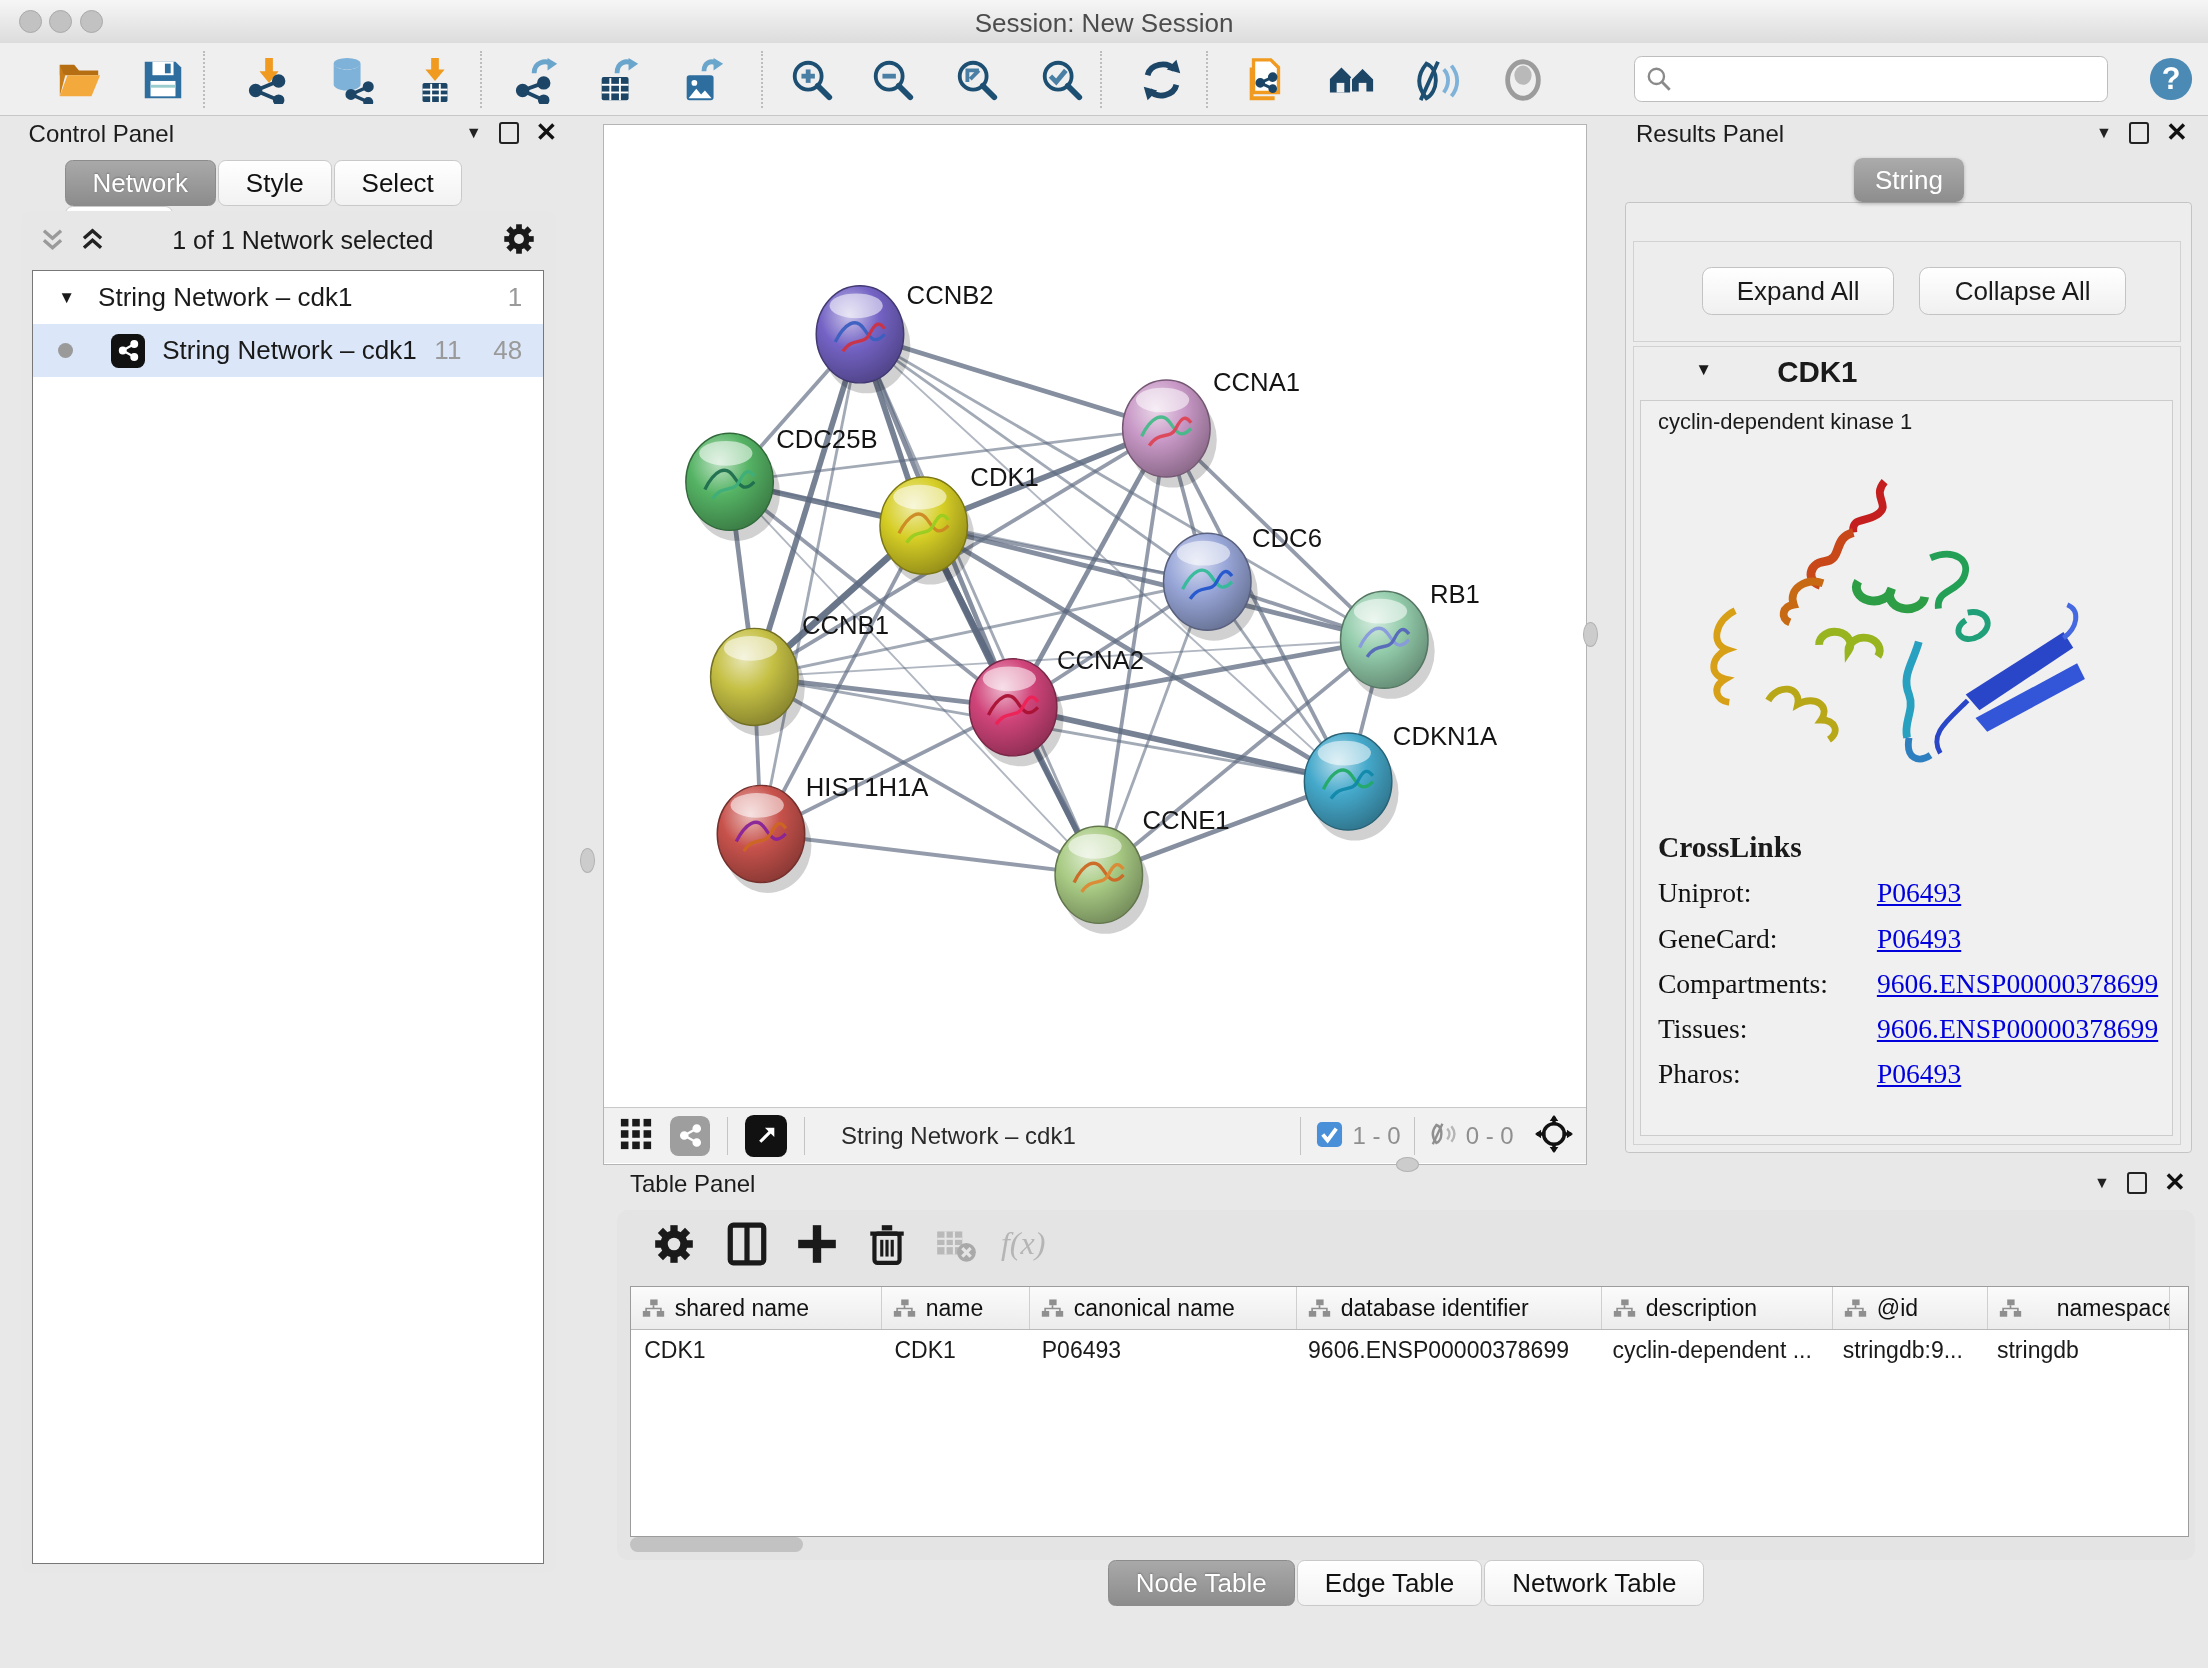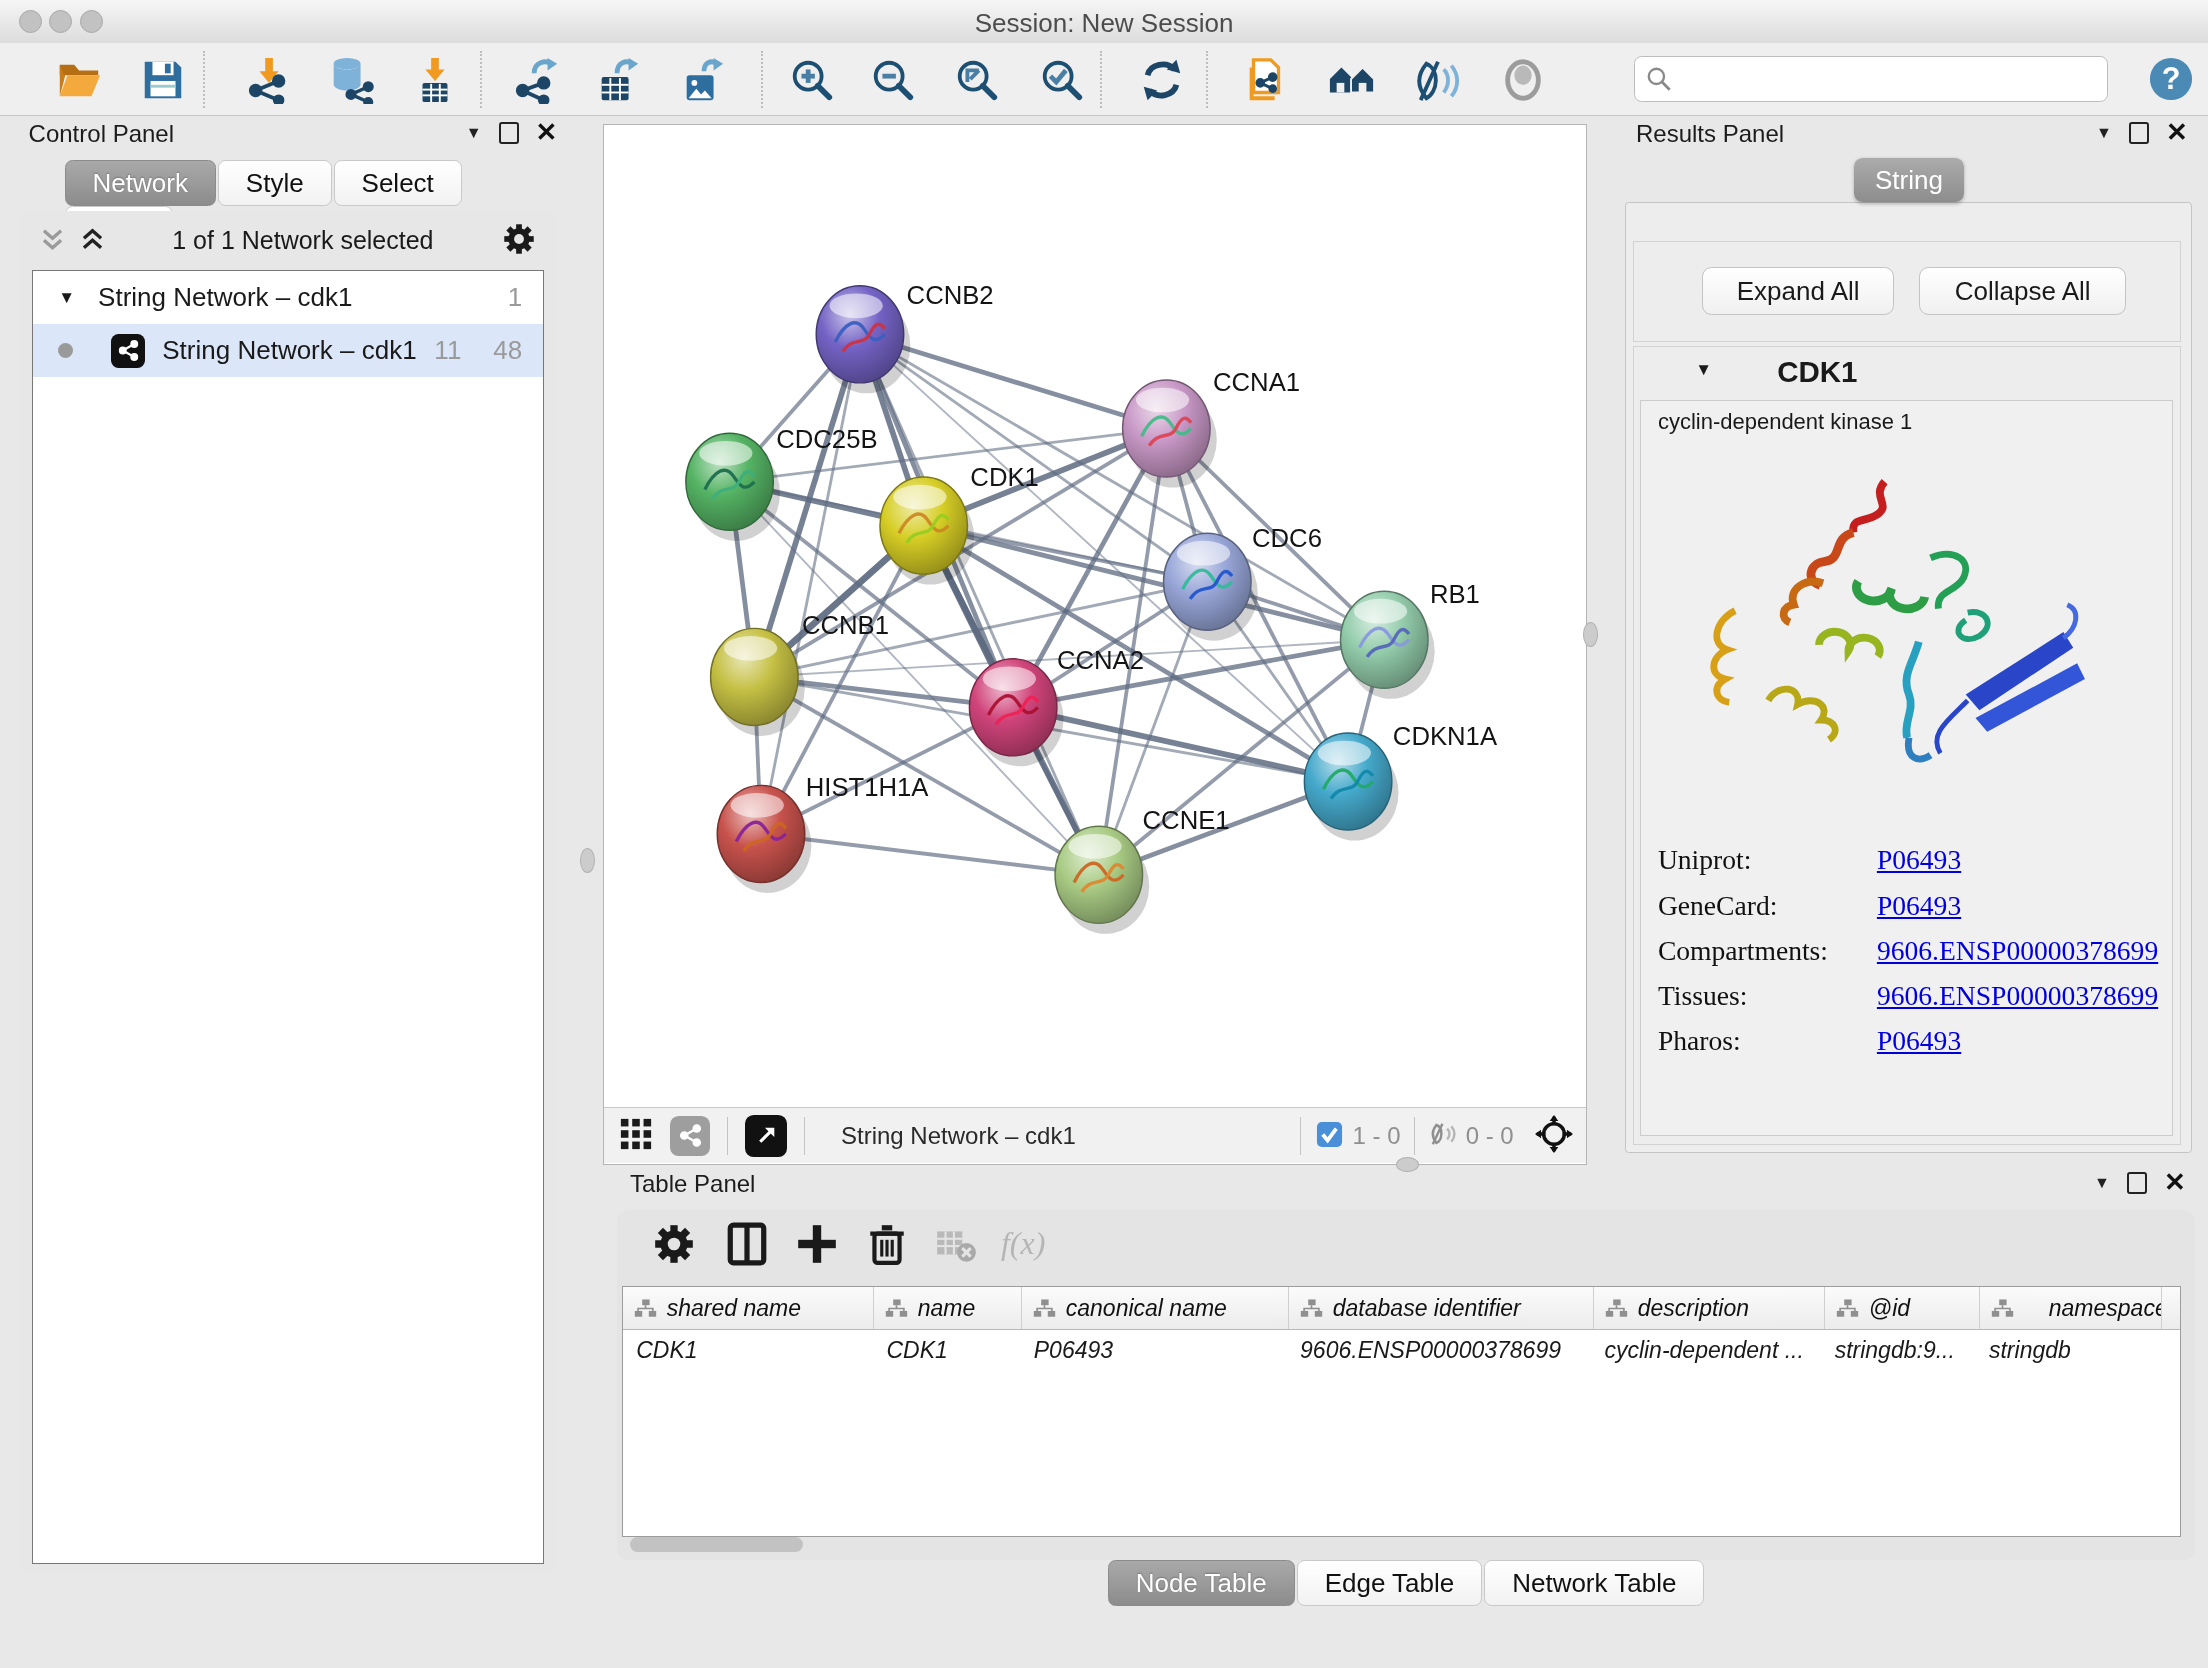--- a/index.html
+++ b/index.html
@@ -61,21 +61,21 @@
   #cdk1-inner{left:5.7px;top:53px;width:531px;height:734px;background:#f0f0f0;border:1px solid #cccccc;}
   #cdk1-desc{left:17px;top:8px;font-size:22px;}
   .xl-title{font-family:"Liberation Serif",serif;font-weight:bold;font-size:29.5px;}
   .xl-row{display:flex;font-family:"Liberation Serif",serif;font-size:27.6px;margin-top:13.3px;}
   .xl-label{width:219px;color:#111;}
   .xl-link{color:#0000dd;text-decoration:underline;}
   
   #table-panel{left:615px;top:1168px;width:1584px;height:439px;}
   #tp-box{left:1.9px;top:42px;width:1578px;height:350px;background:#e4e4e4;border-radius:11.4px;}
   .tpicon{top:11.4px;width:46px;height:46px;}
-  #tp-table{left:5px;top:76px;width:1557px;height:249px;background:#fff;border:1px solid #9c9c9c;overflow:hidden;font-style:italic;}
+  #tp-table{left:13px;top:76px;width:1557px;height:249px;background:#fff;border:1px solid #9c9c9c;overflow:hidden;}
   #tp-header{display:flex;height:42px;background:linear-gradient(#fbfbfb,#ececec);border-bottom:1px solid #b9b9b9;}
   .th{display:flex;align-items:center;border-right:1px solid #cfcfcf;font-size:23px;color:#111;overflow:hidden;white-space:nowrap;flex:none;}
   .th svg{margin:0 9.5px 0 11.4px;flex:none;}
   #tp-row{display:flex;height:40px;align-items:center;}
   .td{font-size:23px;padding-left:13.3px;overflow:hidden;white-space:nowrap;flex:none;}
   #hscroll{left:13.3px;top:327px;width:173px;height:15px;border-radius:7.6px;background:#c2c2c2;}
   #tp-tabs{left:0;top:392px;width:100%;display:flex;justify-content:center;}
   
   #status-bar{left:0;top:1696px;width:2208px;height:59px;background:#ececec;border-top:1.9px solid #ababab;}
   .sbtn{top:5.7px;width:53px;height:40px;background:#f7f7f7;border:1.9px solid #b2b2b2;display:flex;align-items:center;justify-content:center;}
@@ -625,20 +625,21 @@
           <path d="M262 96 c24 -10 42 2 34 20 c-8 16 -28 12 -26 32" stroke="#23a055" stroke-width="7" fill="none"></path>
           <path d="M300 152 c20 -4 28 14 12 24 c-18 10 -30 -6 -14 -16" stroke="#1fa078" stroke-width="6" fill="none"></path>
           <path d="M250 182 c-6 22 -18 34 -10 54 c6 16 -6 28 -2 44" stroke="#28a0c0" stroke-width="8" fill="none"></path>
           <path d="M240 280 c-4 22 10 26 22 18" stroke="#2e7fc0" stroke-width="7" fill="none"></path>
           <path fill="#2a46c8" d="M298 236 L398 172 L408 188 L312 252 Z"></path>
           <path fill="#3356d8" d="M308 260 L412 204 L420 220 L320 274 Z"></path>
           <path d="M398 178 c14 -10 18 -28 4 -34" stroke="#4668e0" stroke-width="5" fill="none"></path>
           <path d="M300 242 c-20 20 -40 34 -28 54" stroke="#2a46c8" stroke-width="5" fill="none"></path>
         </svg>
         <div class="abs" style="left:17px;top:430px">
+          <div class="xl-title">CrossLinks</div>
           <div id="xl-rows">
               <div class="xl-row">
                 <span class="xl-label">Uniprot:</span>
                 <span class="xl-link">P06493</span>
               </div>
               <div class="xl-row">
                 <span class="xl-label">GeneCard:</span>
                 <span class="xl-link">P06493</span>
               </div>
               <div class="xl-row">

